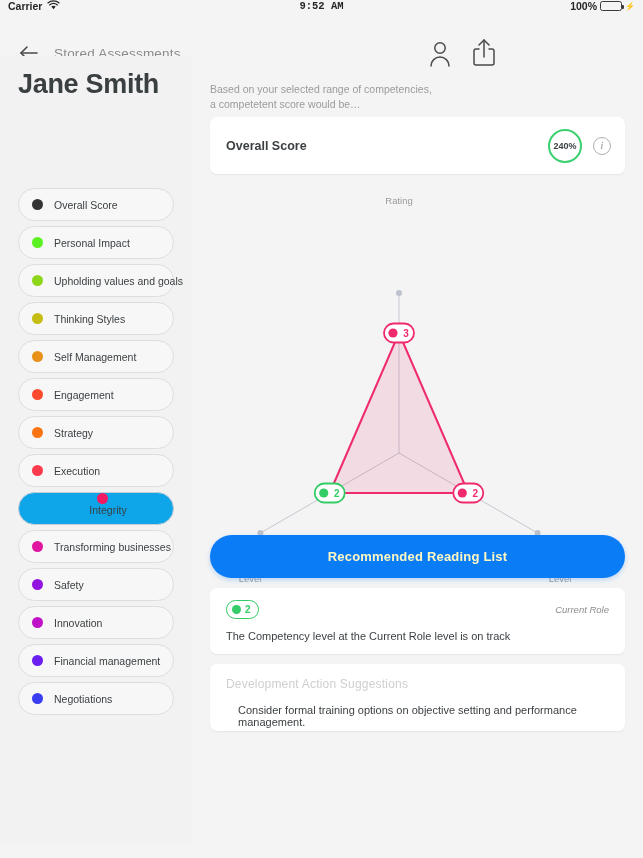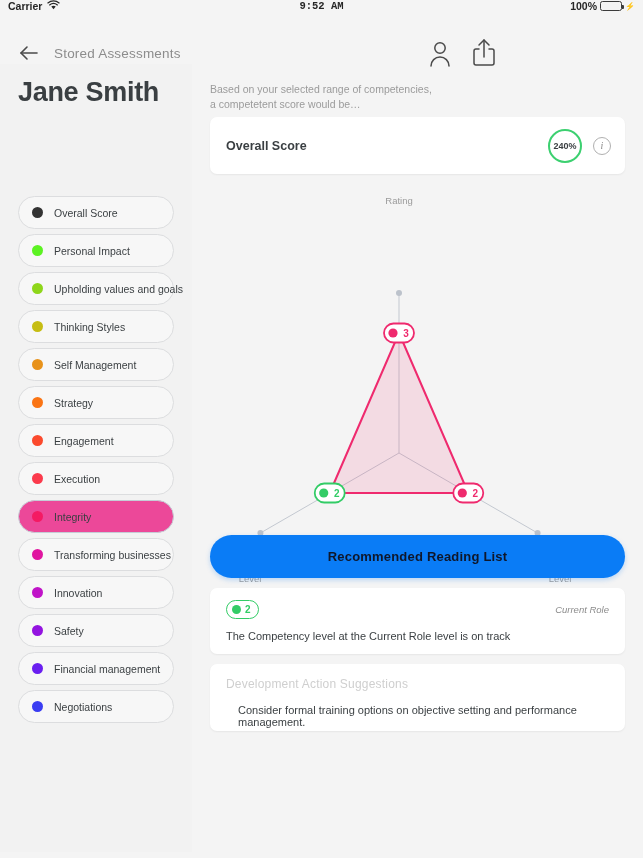--- a/index.html
+++ b/index.html
@@ -7,21 +7,21 @@
     width: 643px; height: 858px;
     font-family: "Liberation Sans", sans-serif;
     background: #f4f4f4;
     overflow: hidden;
   }
   .app { position: relative; width: 643px; height: 858px; background: #f4f4f4; }
 
   
   .statusbar {
     position: absolute; top: 0; left: 0; width: 643px; height: 20px;
-    display: flex; align-items: flex-end; padding: 12px 8px;
+    display: flex; align-items: flex-start; padding: 0 8px;
     font-size: 10.5px; font-weight: bold; color: #262626;
   }
   .sb-left { display: flex; align-items: center; gap: 5px; }
   .sb-center { position: absolute; left: 0; right: 0; text-align: center; font-size: 10.5px; font-weight: bold; font-family: Liberation Mono, monospace; }
   .sb-right { margin-left: auto; display: flex; align-items: center; gap: 3px; position: relative; z-index: 2; }
   .wifi { display: inline-block; }
   .battery {
     width: 22px; height: 10px; border: 1px solid #3b3b3b; border-radius: 2.5px;
     position: relative; padding: 1px;
   }
@@ -37,35 +37,35 @@
     position: absolute; top: 20px; left: 0; width: 516px; height: 66px;
     display: flex; align-items: center; padding: 0 18px;
   }
   .back-arrow { width: 22px; height: 22px; cursor: pointer; }
   .nav-title { margin-left: 14px; font-size: 13.5px; color: #8c8c8c; letter-spacing: .2px; }
   .nav-actions { margin-left: auto; display: flex; align-items: center; gap: 16px; }
   .nav-icon { width: 28px; height: 30px; cursor: pointer; }
 
   
   .sidebar {
-    position: absolute; top: 64px; left: 0; width: 192px; height: 788px;
+    position: absolute; top: 56px; left: 0; width: 192px; height: 788px;
     background: #f2f2f2;
   }
   .person-name {
     position: absolute; top: 13px; left: 18px;
     font-size: 27px; font-weight: bold; color: #3a3f42; letter-spacing: -.3px;
   }
   .pill-list { position: absolute; top: 132px; left: 0; width: 192px; }
   .pill {
     display: flex; align-items: center;
     height: 33px; margin: 0 18px 5px 18px;
     border-radius: 17px; border: 1px solid #dcdddf; background: #f7f7f7;
     padding-left: 13px; cursor: pointer;
   }
-  .pill.selected { background: #ec4899; border-color: #c6ccd6; }
+  .pill.selected { background: #0ea5e9; border-color: #c6ccd6; flex-direction: column; }
   .pill .dot { width: 11px; height: 11px; border-radius: 50%; flex: 0 0 auto; }
   .pill .lbl { margin-left: 11px; font-size: 10.5px; color: #3a3f42; white-space: nowrap; }
 
   
   .main { position: absolute; top: 70px; left: 192px; width: 451px; height: 788px; }
   .intro {
     position: absolute; top: 12px; left: 18px;
     font-size: 10.5px; line-height: 15px; color: #9b9b9b;
   }
   .card {
@@ -91,21 +91,21 @@
   }
 
   
   .chart-wrap { position: absolute; top: 115px; left: 0; width: 451px; height: 410px; }
   .chart-wrap svg { display: block; }
 
   
   .read-btn {
     position: absolute; top: 535px; left: 210px; width: 415px; height: 43px;
     background: #0a7cf6; border-radius: 22px; border: none;
-    color: #0f172a; font-size: 13px; font-weight: bold; letter-spacing: .2px;
+    color: #fef9c3; font-size: 13px; font-weight: bold; letter-spacing: .2px;
     cursor: pointer; display: flex; align-items: center; justify-content: center;
     box-shadow: 0 2px 5px rgba(10,124,246,.25);
   }
 
   
   .track-card { top: 588px; left: 18px; width: 415px; height: 66px; padding: 12px 16px; }
   .track-top { display: flex; align-items: center; }
   .badge-pill {
     display: inline-flex; align-items: center; gap: 4px;
     height: 19px; padding: 0 7px 0 5px; border-radius: 10px;
@@ -186,46 +186,46 @@
         </div>
         <div class="pill">
           <span class="dot" style="background: rgb(198, 189, 19);"></span>
           <span class="lbl">Thinking Styles</span>
         </div>
         <div class="pill">
           <span class="dot" style="background: rgb(232, 146, 26);"></span>
           <span class="lbl">Self Management</span>
         </div>
         <div class="pill">
+          <span class="dot" style="background: rgb(251, 74, 45);"></span>
+          <span class="lbl">Engagement</span>
+        </div>
+        <div class="pill">
           <span class="dot" style="background: rgb(250, 116, 20);"></span>
           <span class="lbl">Strategy</span>
-        </div>
-        <div class="pill">
-          <span class="dot" style="background: rgb(251, 74, 45);"></span>
-          <span class="lbl">Engagement</span>
         </div>
         <div class="pill">
           <span class="dot" style="background: rgb(251, 58, 76);"></span>
           <span class="lbl">Execution</span>
         </div>
         <div class="pill selected">
           <span class="dot" style="background: rgb(244, 26, 99);"></span>
           <span class="lbl">Integrity</span>
         </div>
         <div class="pill">
           <span class="dot" style="background: rgb(224, 21, 160);"></span>
           <span class="lbl">Transforming businesses</span>
         </div>
         <div class="pill">
+          <span class="dot" style="background: rgb(147, 19, 224);"></span>
+          <span class="lbl">Safety</span>
+        </div>
+        <div class="pill">
           <span class="dot" style="background: rgb(192, 19, 200);"></span>
           <span class="lbl">Innovation</span>
-        </div>
-        <div class="pill">
-          <span class="dot" style="background: rgb(147, 19, 224);"></span>
-          <span class="lbl">Safety</span>
         </div>
         <div class="pill">
           <span class="dot" style="background: rgb(106, 31, 240);"></span>
           <span class="lbl">Financial management</span>
         </div>
         <div class="pill">
           <span class="dot" style="background: rgb(58, 61, 242);"></span>
           <span class="lbl">Negotiations</span>
         </div>
       </div>

